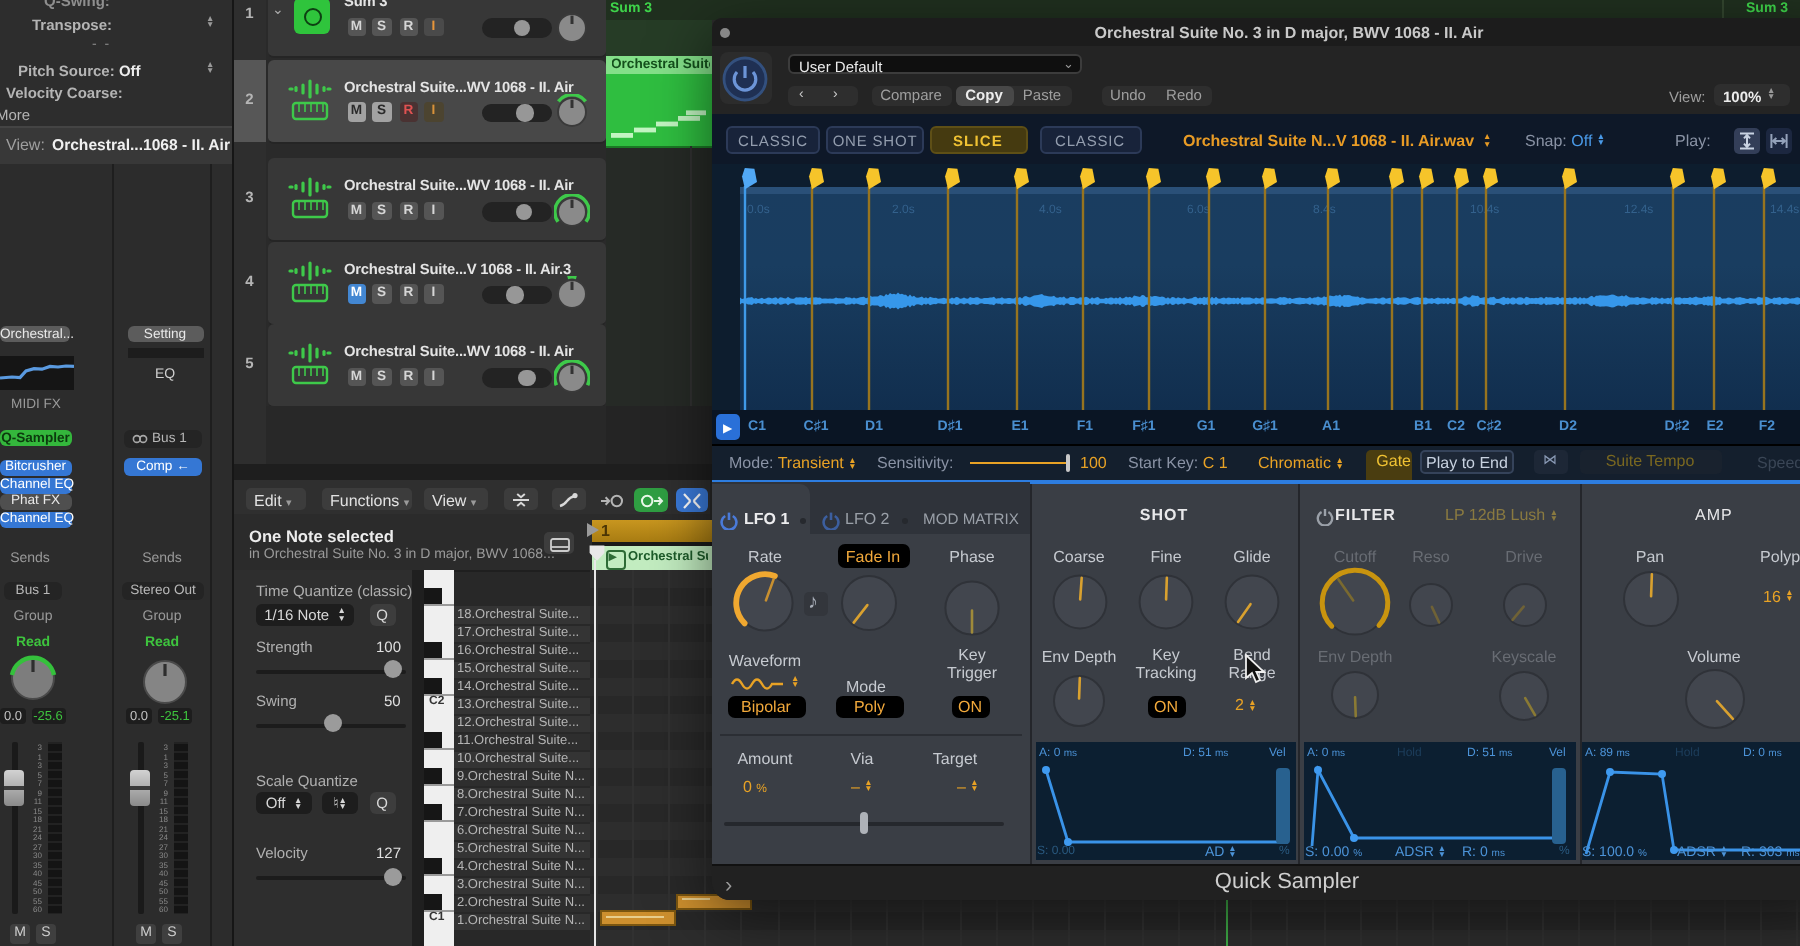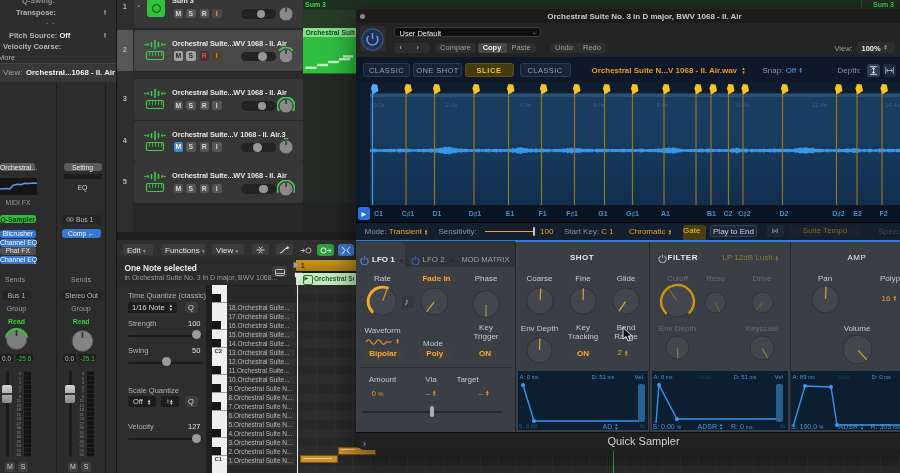--- a/index.html
+++ b/index.html
@@ -1,20 +1,20 @@
 <!DOCTYPE html>
 <html><head><meta charset="utf-8"><style>
 html,body{margin:0;padding:0}
 body{width:900px;height:473px;overflow:hidden;position:relative;background:#2b2b2b;font-family:"Liberation Sans",sans-serif;-webkit-font-smoothing:antialiased}
 .abs{position:absolute}
 .btn{position:absolute;border-radius:3px;text-align:center;white-space:nowrap}
 .nlab{font-size:7px;font-weight:bold;color:#4a8fd0}
 .glab{position:absolute;font-size:8px;color:#c6cad0;text-align:center;white-space:nowrap}
 .dlab{position:absolute;font-size:8px;color:#686c73;text-align:center;white-space:nowrap}
-.obtn{position:absolute;background:#404040;border-radius:3.5px;color:#f2a93b;font-size:8px;font-weight:bold;text-align:center;white-space:nowrap}
+.obtn{position:absolute;background:#000000;border-radius:3.5px;color:#f2a93b;font-size:8px;font-weight:normal;text-align:center;white-space:nowrap}
 .msri{position:absolute;width:9.5px;height:9.5px;border-radius:2px;font-size:6.8px;font-weight:bold;text-align:center;line-height:10px}
 .envl{position:absolute;font-size:6px;color:#4c93d8;white-space:nowrap}
 .st{display:inline-block;vertical-align:middle;font-size:4.2px;line-height:3.2px;letter-spacing:0;transform:translateY(-0.5px)}
 </style></head><body>
 
 <div class="abs" style="left:0;top:0;width:116px;height:473px;background:#2d2d2d"></div>
 <div class="abs" style="left:115.5px;top:0;width:1.5px;height:473px;background:#161616"></div>
 <div class="abs" style="left:22px;top:-4px;font-size:7.5px;font-weight:bold;color:#8f8f8f">Q-Swing:</div>
 <div class="abs" style="left:16px;top:8px;font-size:7.5px;font-weight:bold;color:#b4b4b4">Transpose:</div>
 <div class="abs" style="left:103px;top:8px;font-size:7px;color:#9a9a9a"><span class="st">▲<br>▼</span></div>
@@ -523,21 +523,21 @@
 <div class="abs" style="left:506px;top:35px;font-size:7.5px;font-weight:bold;color:#ececec">100%</div>
 <div class="abs" style="left:528px;top:34.5px;font-size:6px;color:#9a9a9a"><span class="st">▲<br>▼</span></div>
 
 <div class="abs" style="left:0;top:48px;width:560px;height:25px;background:#0e1828"></div>
 <div class="abs" style="left:7.5px;top:54px;width:47px;height:14px;background:#18233a;border:1px solid #2c3a58;border-radius:3px;box-sizing:border-box;text-align:center;font-size:7.5px;color:#939dae;line-height:13px;letter-spacing:0.4px">CLASSIC</div>
 <div class="abs" style="left:57.5px;top:54px;width:49px;height:14px;background:#18233a;border:1px solid #2c3a58;border-radius:3px;box-sizing:border-box;text-align:center;font-size:7.5px;color:#939dae;line-height:13px;letter-spacing:0.4px">ONE SHOT</div>
 <div class="abs" style="left:109px;top:54px;width:49px;height:14px;background:#453a10;border:1px solid #5e4f16;border-radius:3px;box-sizing:border-box;text-align:center;font-size:7.5px;font-weight:bold;color:#f0c233;line-height:13px;letter-spacing:0.6px">SLICE</div>
 <div class="abs" style="left:164px;top:54px;width:51px;height:14px;background:#18233a;border:1px solid #2c3a58;border-radius:3px;box-sizing:border-box;text-align:center;font-size:7.5px;color:#939dae;line-height:13px;letter-spacing:0.4px">CLASSIC</div>
 <div class="abs" style="left:236px;top:56.5px;font-size:8px;font-weight:bold;color:#e89b25;white-space:nowrap">Orchestral Suite N...V 1068 - II. Air.wav &nbsp;<span style="font-size:7px"><span class="st">▲<br>▼</span></span></div>
 <div class="abs" style="left:407px;top:56.5px;font-size:8px;color:#8a93a5">Snap: <span style="color:#4a9ae8">Off <span class="st">▲<br>▼</span></span></div>
-<div class="abs" style="left:482px;top:56.5px;font-size:8px;color:#8a93a5">Depth:</div>
+<div class="abs" style="left:482px;top:56.5px;font-size:8px;color:#8a93a5">Play:</div>
 <div class="abs" style="left:511.5px;top:55px;width:13px;height:13px;background:#333e58;border-radius:2.5px"></div>
 <svg class="abs" style="left:513.5px;top:57px" width="9" height="9" viewBox="0 0 9 9">
       <g stroke="#c8d2e2" stroke-width="1" fill="none">
         <line x1="1" y1="0.7" x2="8" y2="0.7"></line>
         <line x1="1" y1="8.3" x2="8" y2="8.3"></line>
         <line x1="4.5" y1="1.5" x2="4.5" y2="7.5"></line>
         <path d="M 3 3.2 L 4.5 1.5 L 6 3.2 M 3 5.8 L 4.5 7.5 L 6 5.8"></path>
       </g>
     </svg>
 <div class="abs" style="left:527px;top:55px;width:13px;height:13px;background:#1c2740;border-radius:2.5px"></div>
@@ -628,21 +628,21 @@
     <div class="abs nlab" style="left:516.0px;top:201px;width:24px;text-align:center">F2</div>
 
 <div class="abs" style="left:0;top:213px;width:560px;height:18px;background:#141f2d;border-top:1px solid #000"></div>
 <div class="abs" style="left:9px;top:218px;font-size:8px;color:#8a93a5">Mode: <span style="color:#e8a225">Transient <span class="st">▲<br>▼</span></span></div>
 <div class="abs" style="left:83px;top:218px;font-size:8px;color:#8a93a5">Sensitivity:</div>
 <div class="abs" style="left:129.5px;top:221.5px;width:49px;height:1.6px;background:#e8a225"></div>
 <div class="abs" style="left:177px;top:217.5px;width:2.5px;height:9px;background:#c8c8c8;border-radius:1px"></div>
 <div class="abs" style="left:184.5px;top:218px;font-size:8px;color:#e8a225">100</div>
 <div class="abs" style="left:208.5px;top:218px;font-size:8px;color:#8a93a5">Start Key: <span style="color:#e8a225">C 1</span></div>
 <div class="abs" style="left:273.5px;top:218px;font-size:8px;color:#e8a225">Chromatic <span class="st">▲<br>▼</span></div>
-<div class="abs" style="left:327.5px;top:216px;width:22.5px;height:18px;background:#4a3d10;border-radius:2.5px;text-align:left;font-size:8px;color:#f0c233;line-height:12px">Gate</div>
+<div class="abs" style="left:327.5px;top:216px;width:22.5px;height:18px;background:#4a3d10;border-radius:2.5px;text-align:right;font-size:8px;color:#f0c233;line-height:12px">Gate</div>
 <div class="abs" style="left:354.5px;top:216px;width:47px;height:12px;background:#1d2736;border:1px solid #35435a;border-radius:2.5px;box-sizing:border-box;text-align:center;font-size:8px;color:#c8d2e0;line-height:11px">Play to End</div>
 <div class="abs" style="left:411px;top:216px;width:17px;height:12px;background:#1d2736;border-radius:2.5px;text-align:center;font-size:7px;color:#8a9ab5;line-height:12px">⋈</div>
 <div class="abs" style="left:434px;top:216px;width:71px;height:12px;background:#19222e;border-radius:2.5px;text-align:center;font-size:8px;color:#7a6820;line-height:12px">Suite Tempo</div>
 <div class="abs" style="left:523px;top:218px;font-size:8px;color:#3a4656">Speed</div>
 <div class="abs" style="left:0;top:231px;width:560px;height:2.2px;background:#2d7de0"></div>
 <div class="abs" style="left:0;top:233.2px;width:560px;height:190px;background:#3a3e45"></div>
     <div class="abs" style="left:159.5px;top:233.2px;width:1px;height:190px;background:#24262b"></div>
     <div class="abs" style="left:293px;top:233.2px;width:1px;height:190px;background:#24262b"></div>
     <div class="abs" style="left:434px;top:233.2px;width:1px;height:190px;background:#24262b"></div>
 <div class="abs" style="left:0px;top:232px;width:159.5px;height:26px;background:#2f333a"></div>
@@ -674,21 +674,21 @@
 <div class="obtn" style="left:8px;top:338.5px;width:39px;height:11px;line-height:11.5px">Bipolar</div>
 <div class="glab" style="left:57.5px;top:329.5px;width:40px">Mode</div>
 <div class="obtn" style="left:62.5px;top:338.5px;width:33.5px;height:11px;line-height:11.5px">Poly</div>
 <div class="glab" style="left:109.5px;top:313.5px;width:42px">Key<br>Trigger</div>
 <div class="obtn" style="left:120px;top:338.5px;width:19px;height:11px;line-height:11.5px">ON</div>
 <div class="abs" style="left:4px;top:358px;width:151px;height:1px;background:#2b2e34"></div>
 <div class="glab" style="left:7px;top:365.5px;width:40px">Amount</div>
 <div class="abs" style="left:16px;top:379.5px;font-size:8px;color:#e8a225">0 <span style="font-size:6px">%</span></div>
 <div class="glab" style="left:55.5px;top:365.5px;width:40px">Via</div>
 <div class="abs" style="left:70px;top:379.5px;font-size:8px;color:#e8a225">– <span class="st">▲<br>▼</span></div>
-<div class="glab" style="left:92px;top:365.5px;width:40px">Target</div>
+<div class="glab" style="left:102px;top:365.5px;width:40px">Target</div>
 <div class="abs" style="left:123px;top:379.5px;font-size:8px;color:#e8a225">– <span class="st">▲<br>▼</span></div>
 <div class="abs" style="left:6px;top:401.5px;width:140px;height:2px;background:#25282d;border-radius:1px"></div>
 <div class="abs" style="left:74.8px;top:397px;width:3.5px;height:11px;background:#aeb2b8;border-radius:2px"></div>
 
 <div class="abs" style="left:159.5px;top:244px;width:134px;text-align:center;font-size:8px;font-weight:bold;color:#e8e8ea;letter-spacing:0.5px">SHOT</div>
 <div class="glab" style="left:164px;top:264.5px;width:40px">Coarse</div>
 <div class="glab" style="left:207.5px;top:264.5px;width:40px">Fine</div>
 <div class="glab" style="left:250.5px;top:264.5px;width:40px">Glide</div>
 <div class="glab" style="left:160px;top:315px;width:48px">Env Depth</div>
 <div class="glab" style="left:205.5px;top:314px;width:44px">Key<br>Tracking</div>

